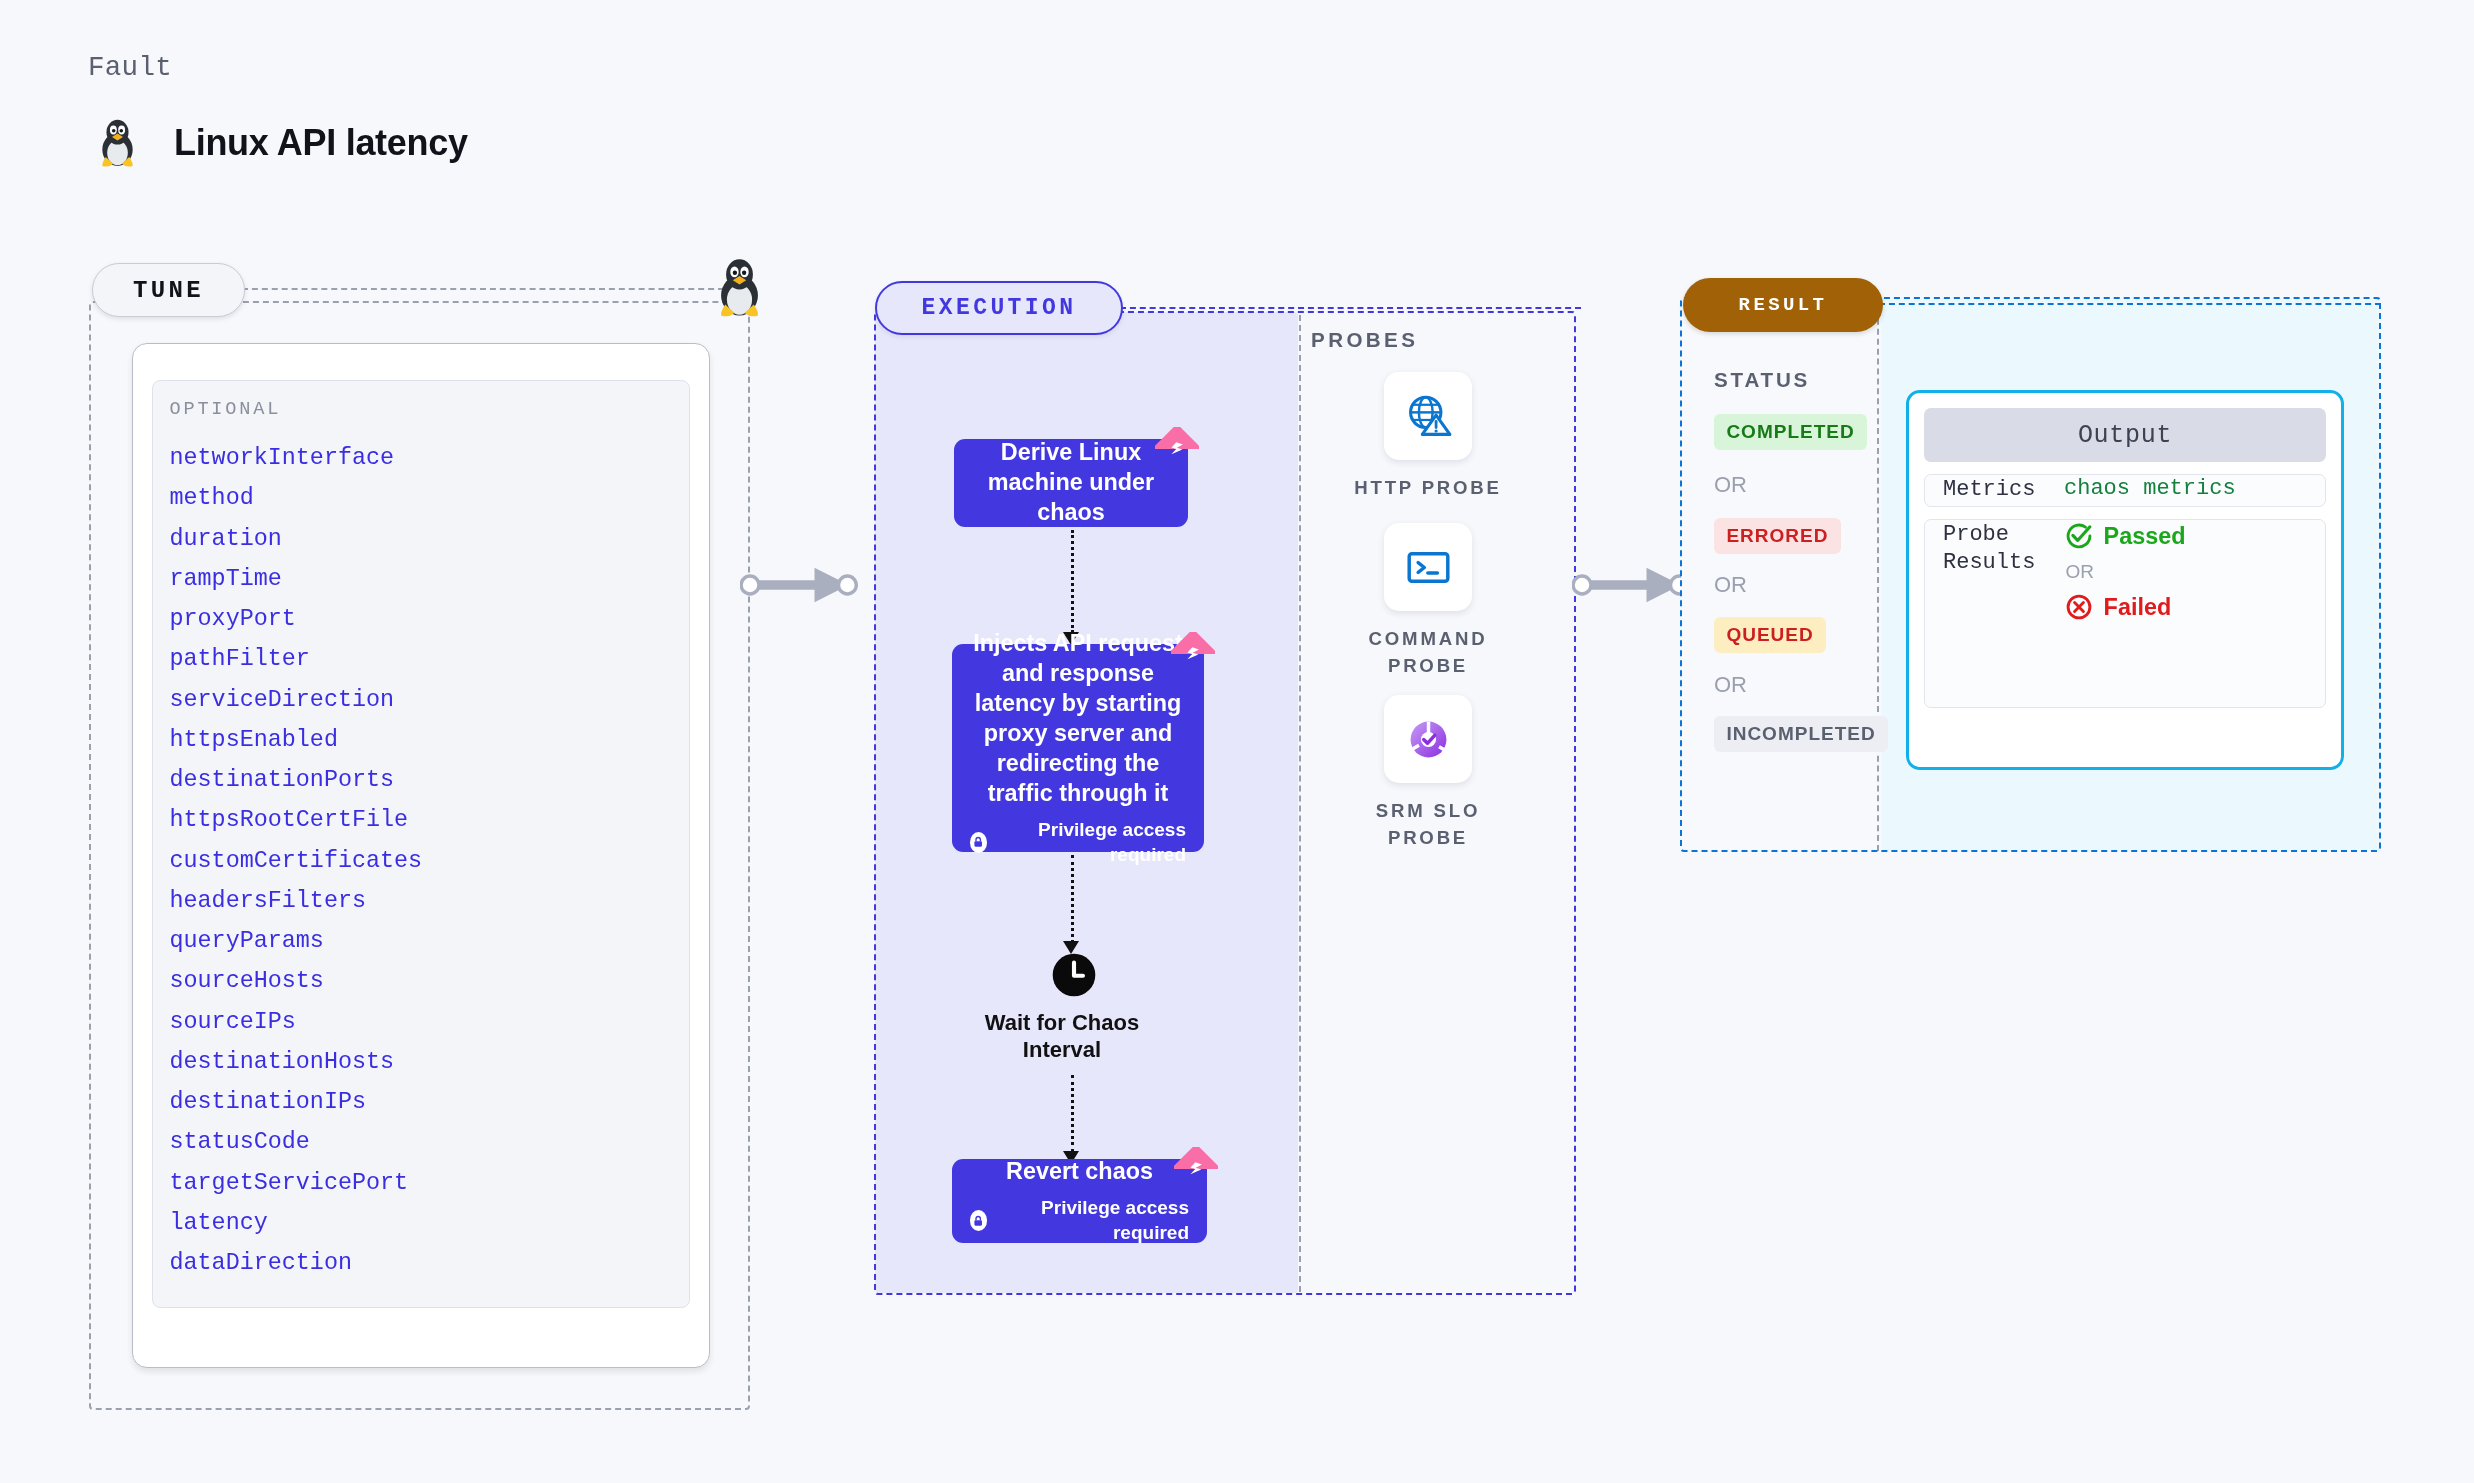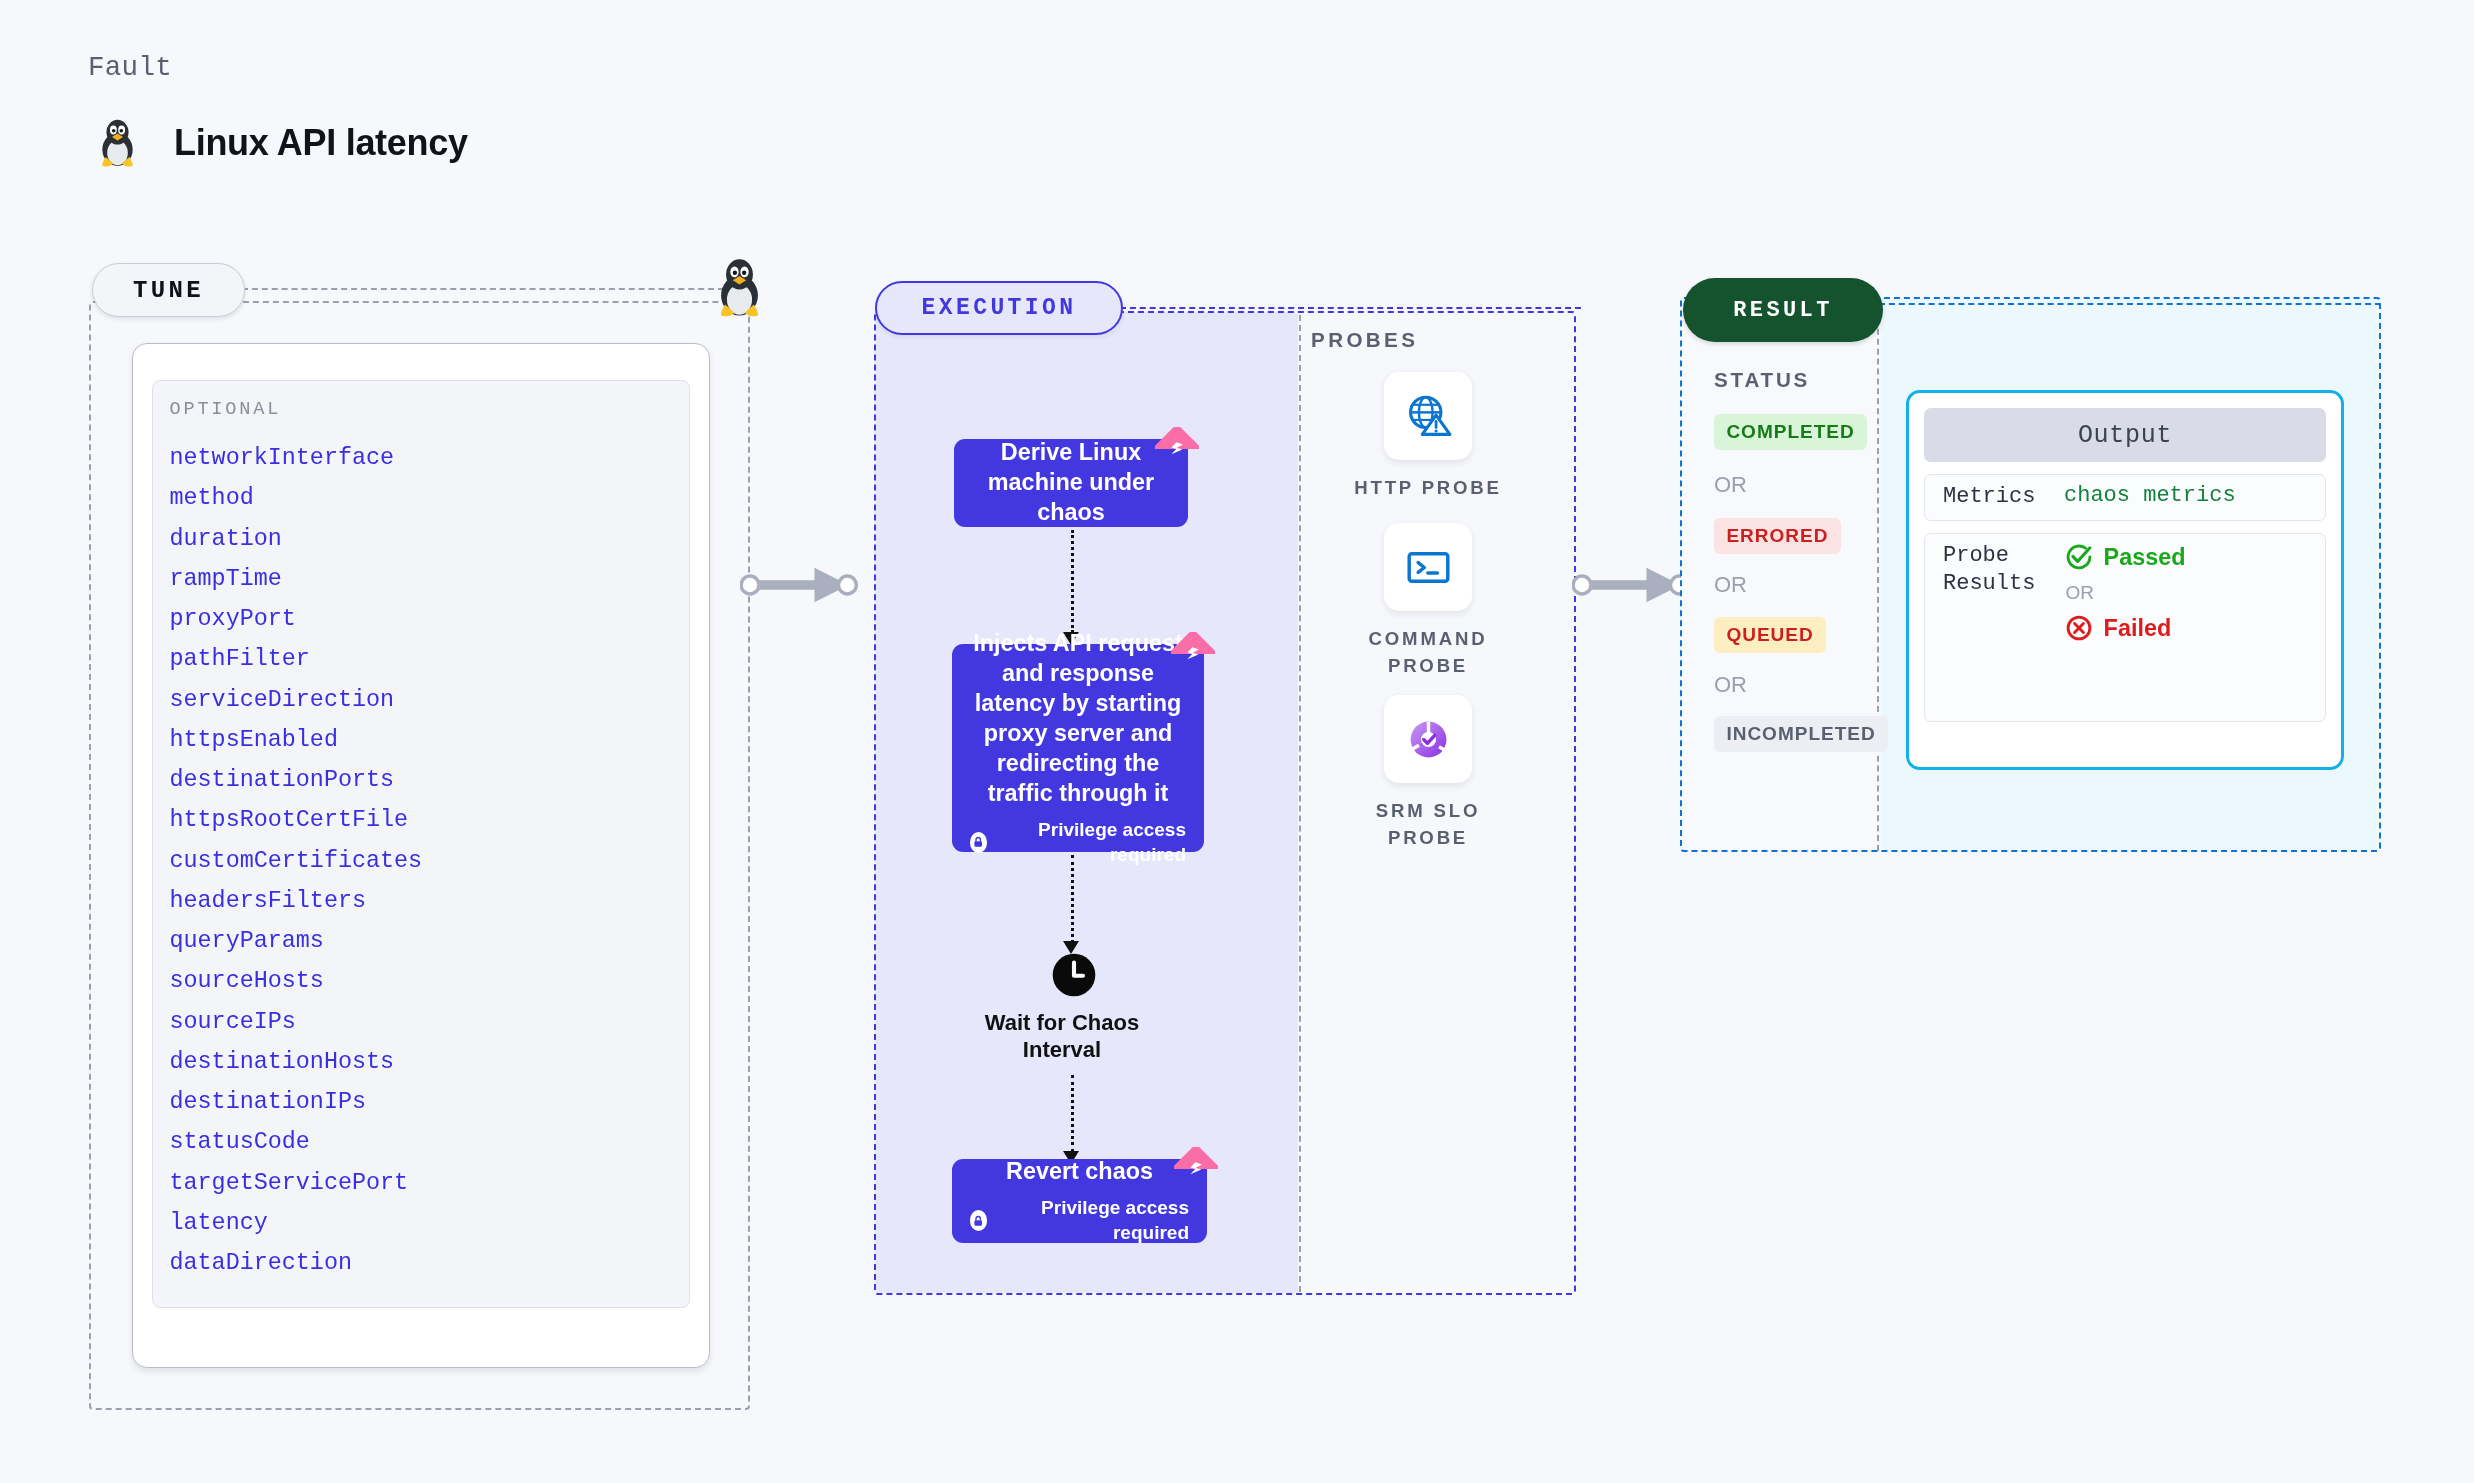--- a/index.html
+++ b/index.html
@@ -197,23 +197,23 @@
   #result-status-col {
     position: absolute; left: 1681px; top: 299px; width: 198px; height: 552px;
     background: #f8f9fc;
     border-right: 2.1px dashed #9aa0ae;
   }
   #result-fill {
     position: absolute; left: 1882px; top: 299px; width: 498px; height: 552px;
     background: #ebf8fd;
   }
   #result-pill {
-    left: 1683px; top: 278px; width: 200px; height: 64px;
-    background: #14532d; border: none; color: #ffffff;
-    font-size: 22px;
+    left: 1683px; top: 278px; width: 200px; height: 54px;
+    background: #a16207; border: none; color: #ffffff;
+    font-size: 19px;
     box-shadow: 0 2.1px 5.5px rgba(0,0,0,.14);
   }
   #result-dash-line {
     position: absolute; left: 1879px; top: 303px; width: 502px; height: 0;
     border-top: 2.1px dashed #0c74d4;
   }
   #status-label {
     position: absolute; left: 1714px; top: 368px;
     font-size: 20.6px; font-weight: bold; color: #5a6070; letter-spacing: 2.8px;
   }
@@ -243,21 +243,21 @@
   }
   #output-header {
     height: 54px; background: #d9dbe6; border-radius: 6.9px;
     display: flex; align-items: center; justify-content: center;
     font-family: "Liberation Mono", monospace;
     font-size: 25px; color: #3d4252; letter-spacing: 0.7px;
   }
   .out-row {
     margin-top: 12.4px; background: #fbfcfe;
     border: 1.4px solid #e3e5ec; border-radius: 6.9px;
-    display: flex; padding: 8px 18px;
+    display: flex; padding: 1px 18px;
   }
   .out-key {
     font-family: "Liberation Mono", monospace;
     font-size: 22px; color: #2d3140; width: 121px; flex: none; line-height: 1.28;
   }
   .out-val-metrics {
     font-family: "Liberation Mono", monospace;
     font-size: 22px; color: #15803d;
   }
   .res-line { display: flex; align-items: center; gap: 9.6px; }

